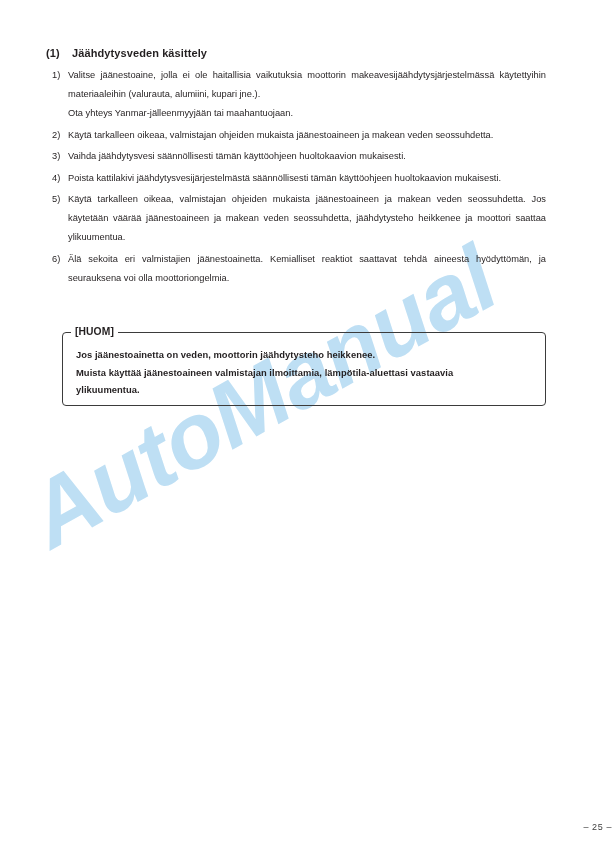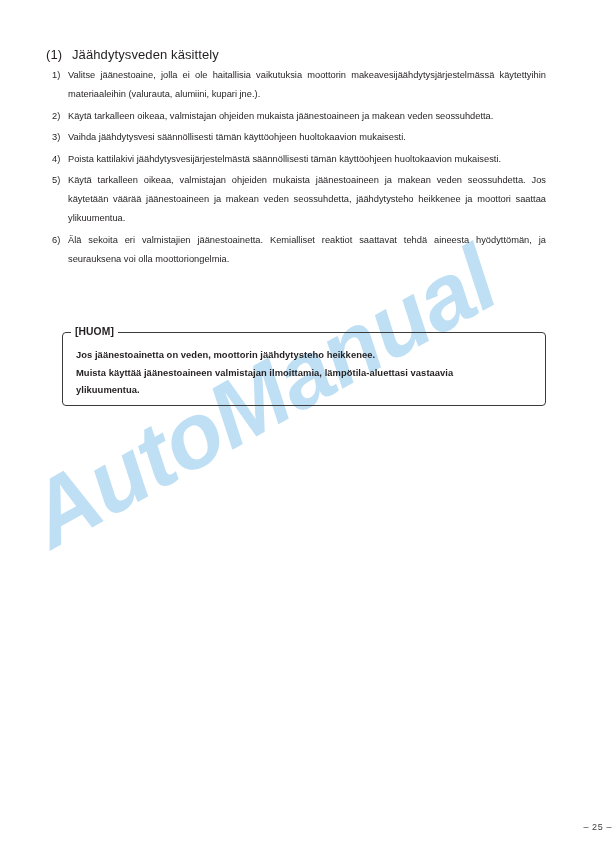--- a/index.html
+++ b/index.html
@@ -46,22 +46,22 @@
     left: 0;
     top: 0;
     width: 612px;
     z-index: 10;
   }
 
   .heading {
     position: absolute;
     left: 46px;
     top: 47px;
-    font-size: 13px;
-    font-weight: normal;
+    font-size: 11px;
+    font-weight: bold;
     letter-spacing: 0.1px;
     white-space: nowrap;
   }
   .heading .hnum { display: inline-block; width: 26px; }
 
   .list {
     position: absolute;
     left: 46px;
     top: 66px;
     width: 500px;
@@ -149,20 +149,21 @@
 
     <div class="heading">
       <span class="hnum">(1)</span><span>Jäähdytysveden käsittely</span>
     </div>
 
     <div class="list">
 
       <div class="li">
         <span class="marker">1)</span>
         <p>Valitse jäänestoaine, jolla ei ole haitallisia vaikutuksia moottorin makeavesijäähdytysjärjestelmässä käytettyihin materiaaleihin (valurauta, alumiini, kupari jne.).</p>
+        <p class="nojust">Ota yhteys Yanmar-jälleenmyyjään tai maahantuojaan.</p>
       </div>
 
       <div class="li">
         <span class="marker">2)</span>
         <p>Käytä tarkalleen oikeaa, valmistajan ohjeiden mukaista jäänestoaineen  ja makean veden seossuhdetta.</p>
       </div>
 
       <div class="li">
         <span class="marker">3)</span>
         <p class="nojust">Vaihda jäähdytysvesi säännöllisesti tämän käyttöohjeen huoltokaavion mukaisesti.</p>

